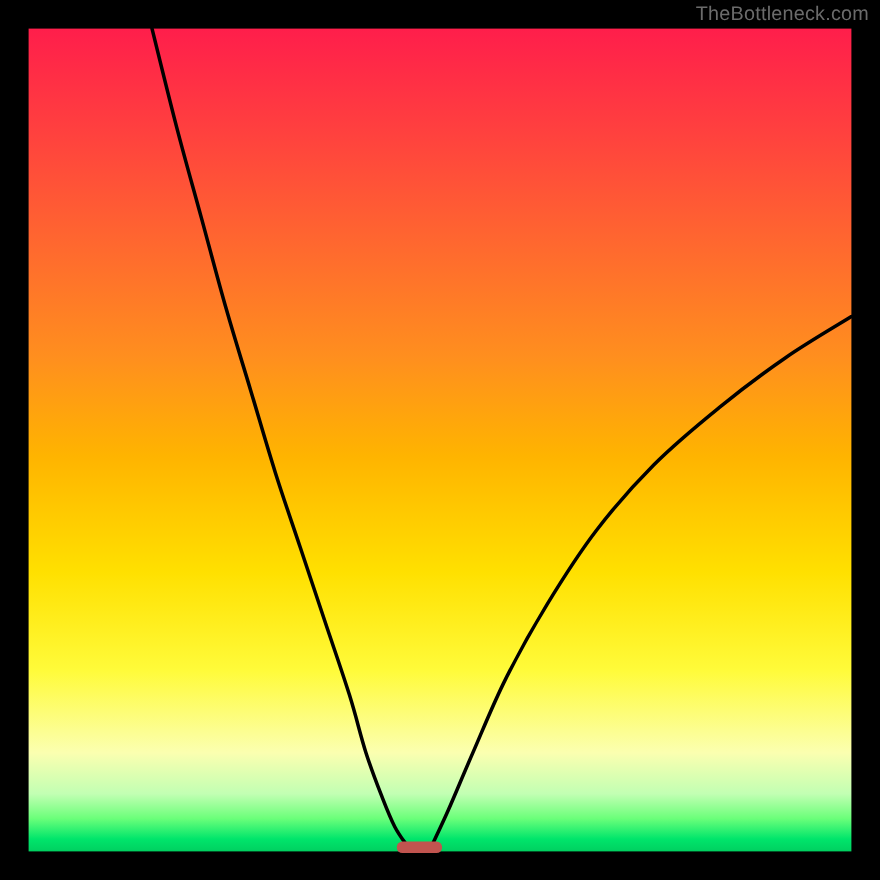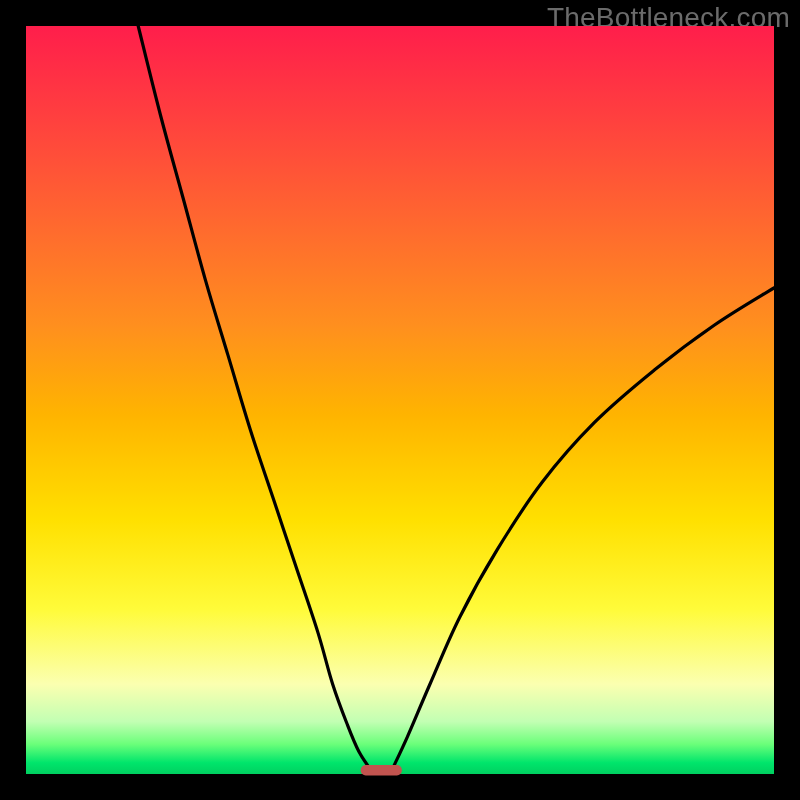--- a/index.html
+++ b/index.html
@@ -37,21 +37,21 @@
       #6bff7a 96%,
       #00e56b 98.5%,
       #00d060 100%
     );
   }
   .watermark {
     position: absolute;
     top: 2px;
     right: 10px;
     color: #6b6b6b;
-    font-size: 28px;
+    font-size: 18px;
     font-weight: 400;
     letter-spacing: 0.2px;
     user-select: none;
   }
   svg.overlay {
     position: absolute;
     left: 0;
     top: 0;
     width: 748px;
     height: 748px;

